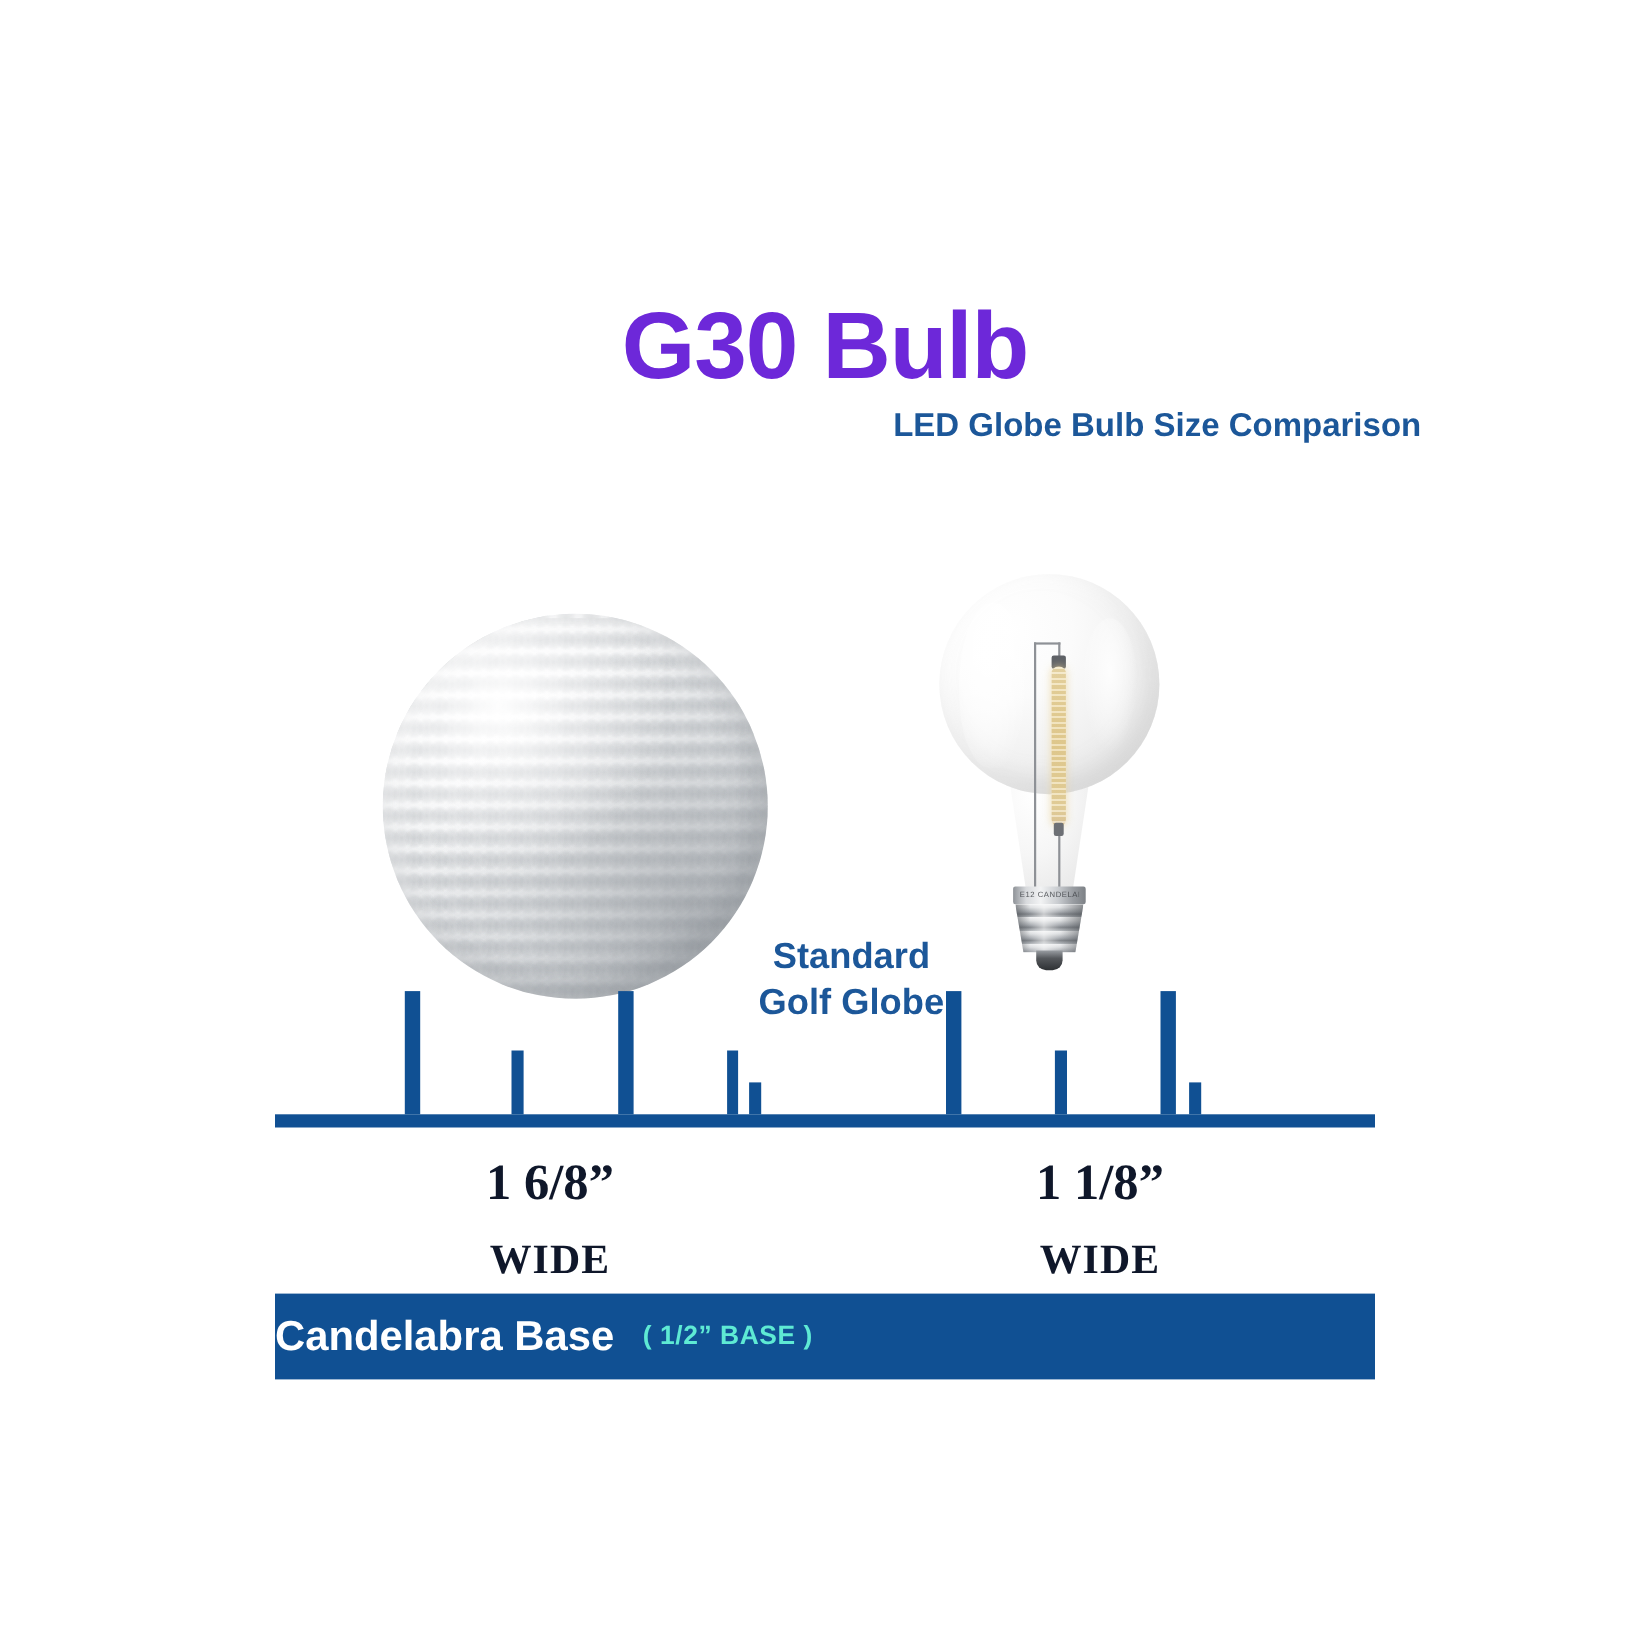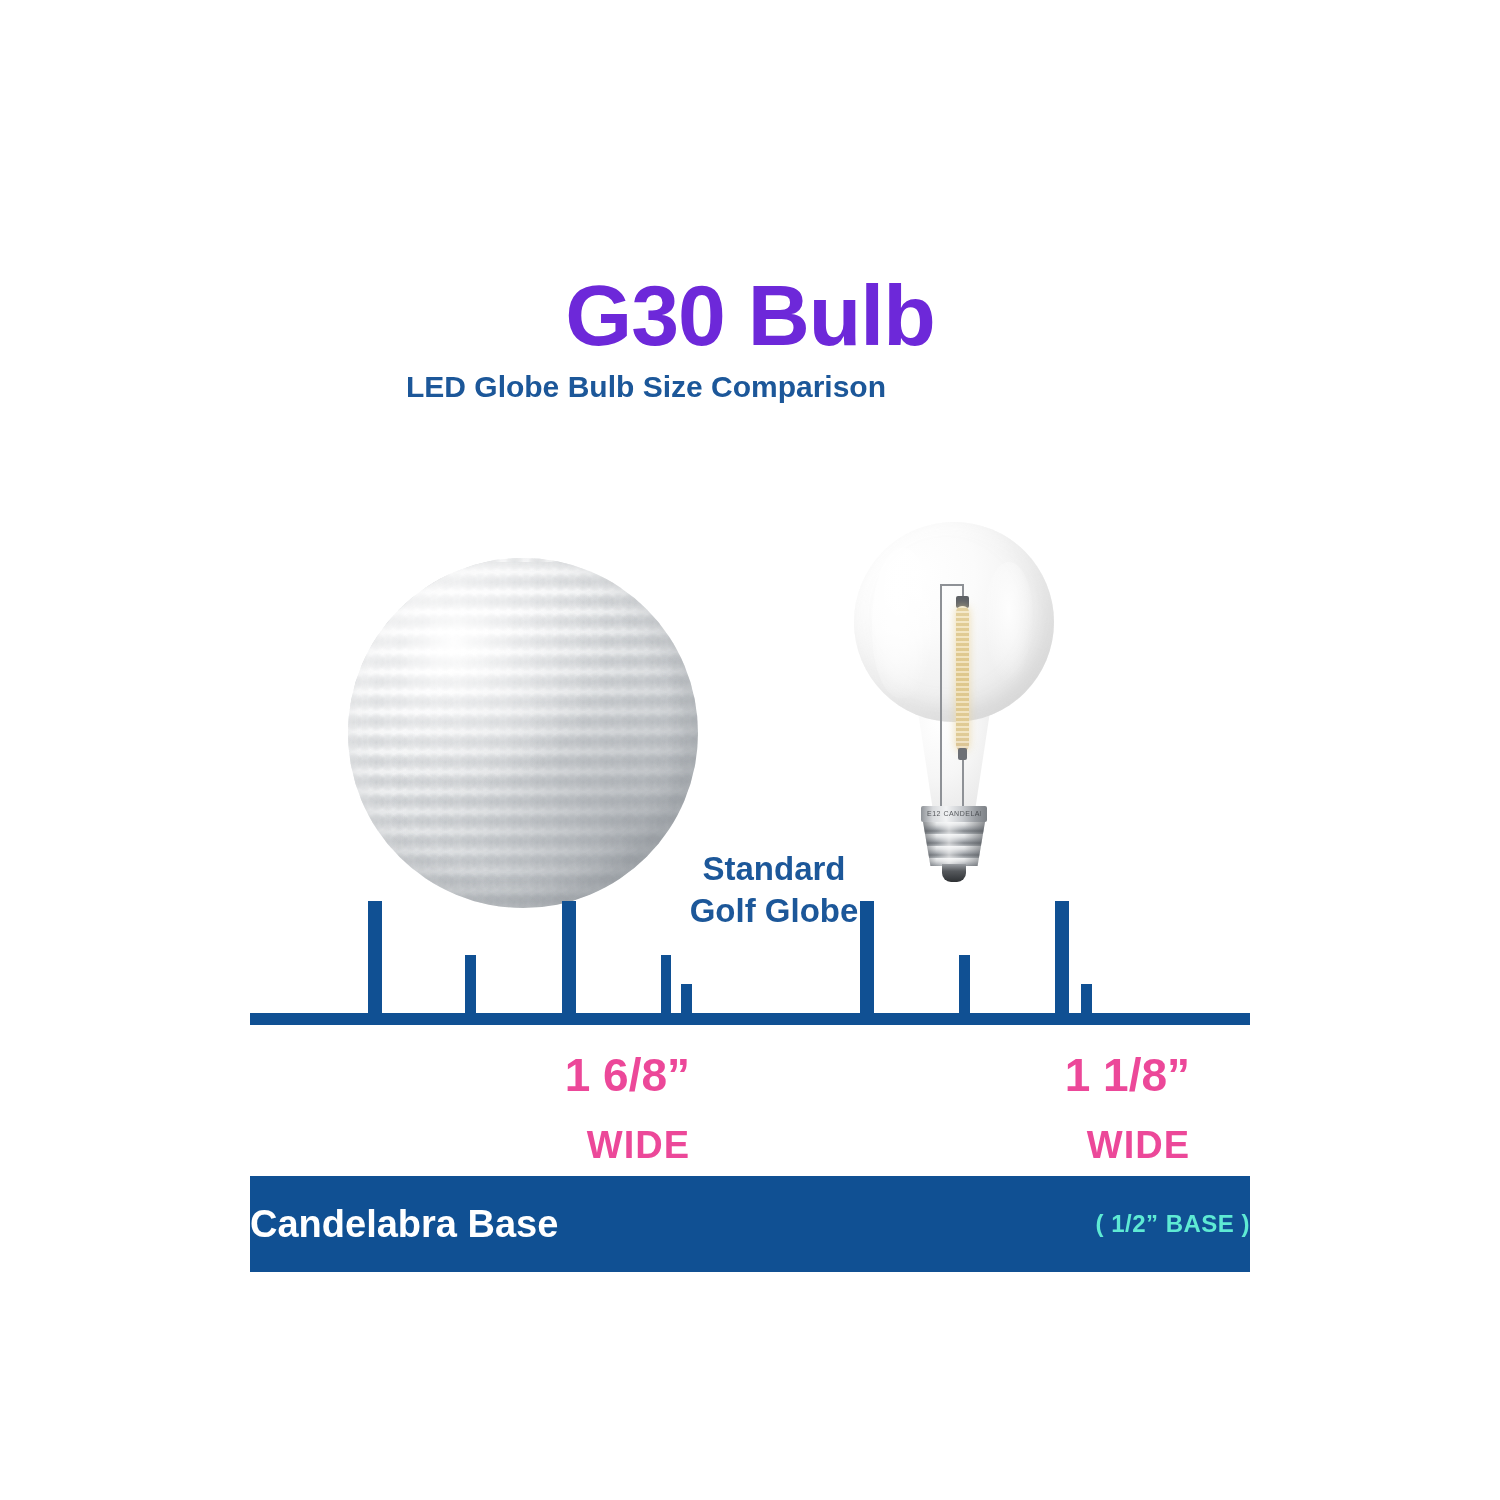--- a/index.html
+++ b/index.html
@@ -30,21 +30,21 @@
     font-weight: bold;
     letter-spacing: -1px;
     color: #6d28d9;
     line-height: 1;
   }
   .subtitle {
     position: absolute;
     left: 0;
     top: 372px;
     width: 1292px;
-    text-align: center;
+    text-align: right;
     font-size: 30px;
     font-weight: bold;
     letter-spacing: 0px;
     color: #1C5799;
     line-height: 1;
   }
 
   
   .golfball {
     position: absolute;
@@ -303,23 +303,24 @@
     position: absolute;
     left: 0;
     top: 0;
     width: 1500px;
     height: 1025px;
   }
 
   
   .dim {
     position: absolute;
-    text-align: right;
-    color: #ec4899;
+    text-align: center;
+    color: #0f172a;
     line-height: 1.0;
+    font-family: Liberation Serif, serif;
   }
   .dim .size {
     font-size: 46px;
     font-weight: bold;
     letter-spacing: 0px;
     display: block;
   }
   .dim .wide {
     font-size: 38px;
     font-weight: bold;
@@ -329,25 +330,25 @@
   }
   .dim-left  { left: 310px; top: 1052px; width: 380px; }
   .dim-right { left: 810px; top: 1052px; width: 380px; }
 
   
   .footer-bar {
     position: absolute;
     left: 250px;
     top: 1176px;
     width: 1000px;
-    height: 96px;
+    height: 78px;
     background: #105093;
     display: flex;
     align-items: center;
-    justify-content: space-between;
+    justify-content: flex-start;
     gap: 26px;
   }
   .footer-main {
     color: #ffffff;
     font-size: 38px;
     font-weight: bold;
     letter-spacing: 0px;
     white-space: nowrap;
   }
   .footer-sub {

